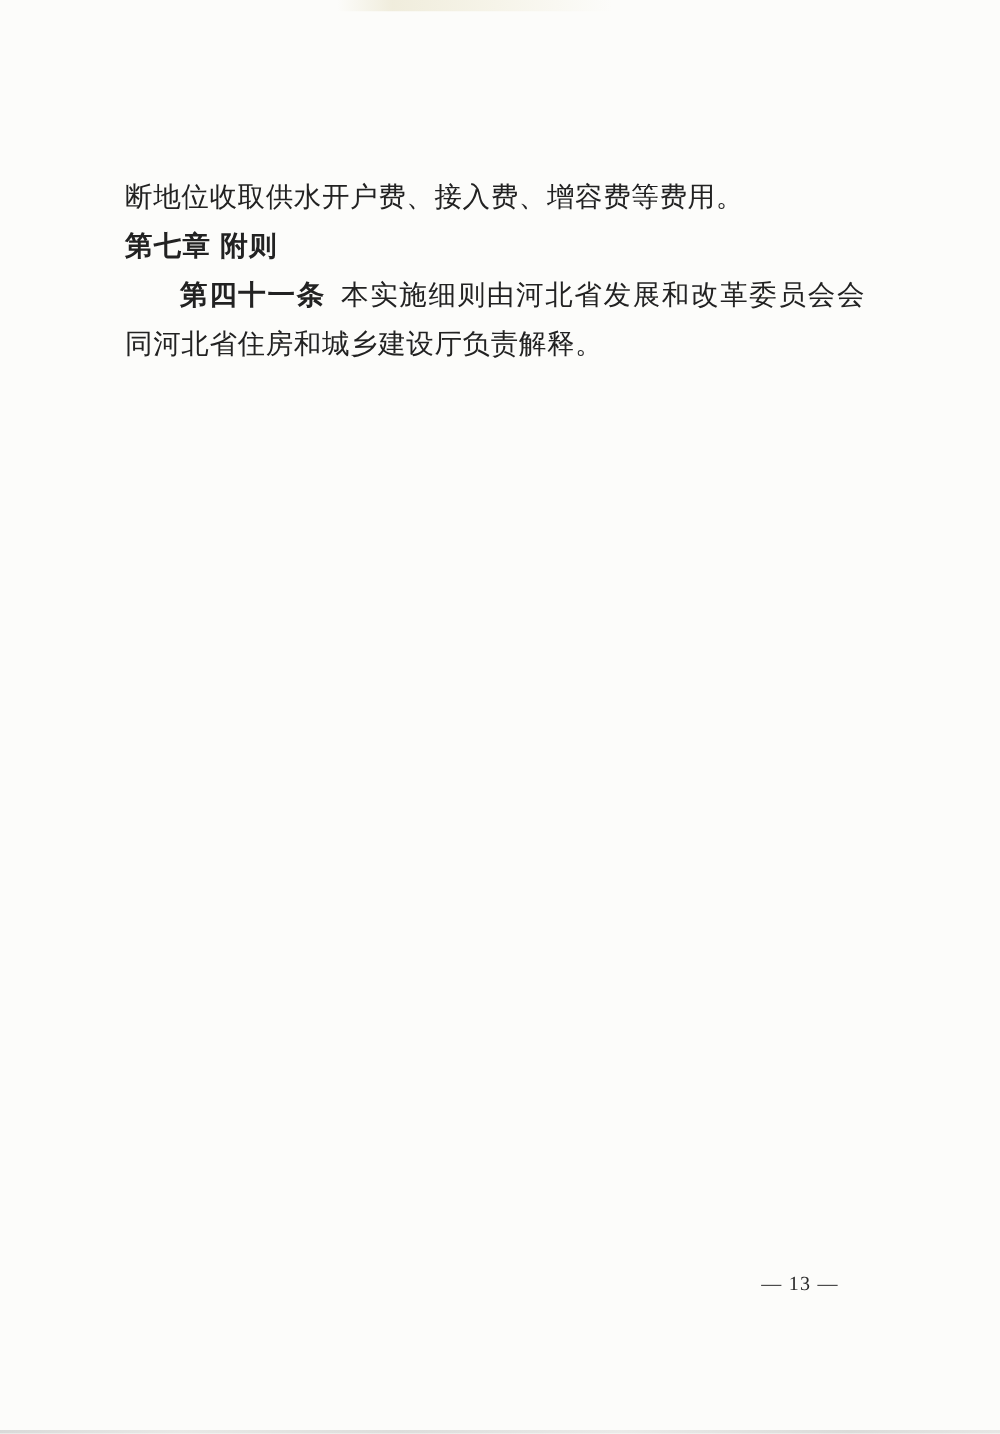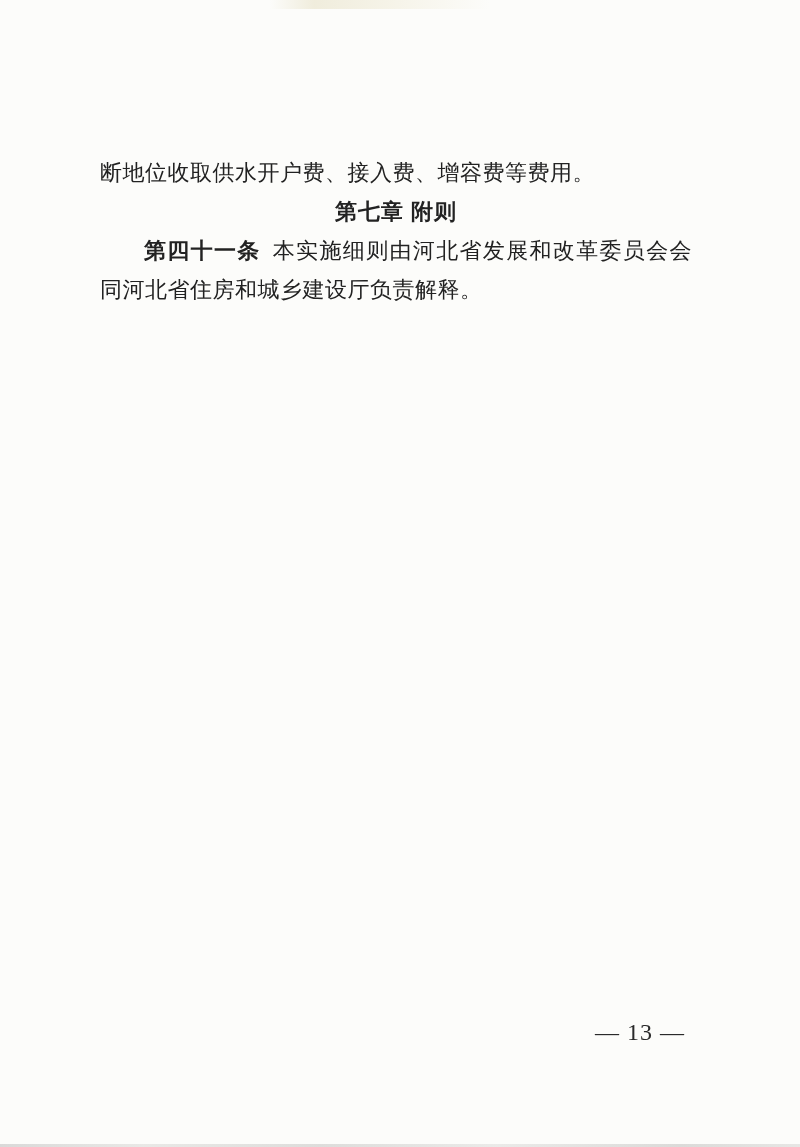--- a/index.html
+++ b/index.html
@@ -28,54 +28,53 @@
     left: 0;
     bottom: 0;
     width: 100%;
     height: 3px;
     background: linear-gradient(90deg, #bdbdbd 0%, #d9d9d6 18%, #c4c4c2 40%, #dcdcda 62%, #c0c0be 85%, #d5d5d3 100%);
     opacity: 0.55;
   }
   .content {
     position: absolute;
     left: 100px;
-    top: 153px;
+    top: 138px;
     width: 592px;
     font-size: 22px;
     line-height: 39px;
     text-align: justify;
     letter-spacing: 0.5px;
   }
   .content p {
     margin: 0;
   }
   .para-indent {
     text-indent: 2em;
   }
   .article-label {
     font-weight: bold;
     font-family: "Liberation Sans", "DejaVu Sans", sans-serif;
     margin-right: 0.55em;
   }
   .chapter-heading {
     margin: 37px 0 40px 0;
-    text-align: center;
     text-indent: 0;
     font-size: 22px;
     font-weight: bold;
     font-family: "Liberation Sans", "DejaVu Sans", sans-serif;
     letter-spacing: 1px;
   }
   .page-number {
     position: absolute;
     top: 1019px;
     left: 595px;
     width: 90px;
     text-align: center;
-    font-size: 24px;
+    font-size: 16px;
     letter-spacing: 1px;
     color: #2a2a2a;
     font-family: "Liberation Serif", "DejaVu Serif", serif;
   }
 </style>
 </head>
 <body>
 
 <div class="scan-smudge-top"></div>
 

